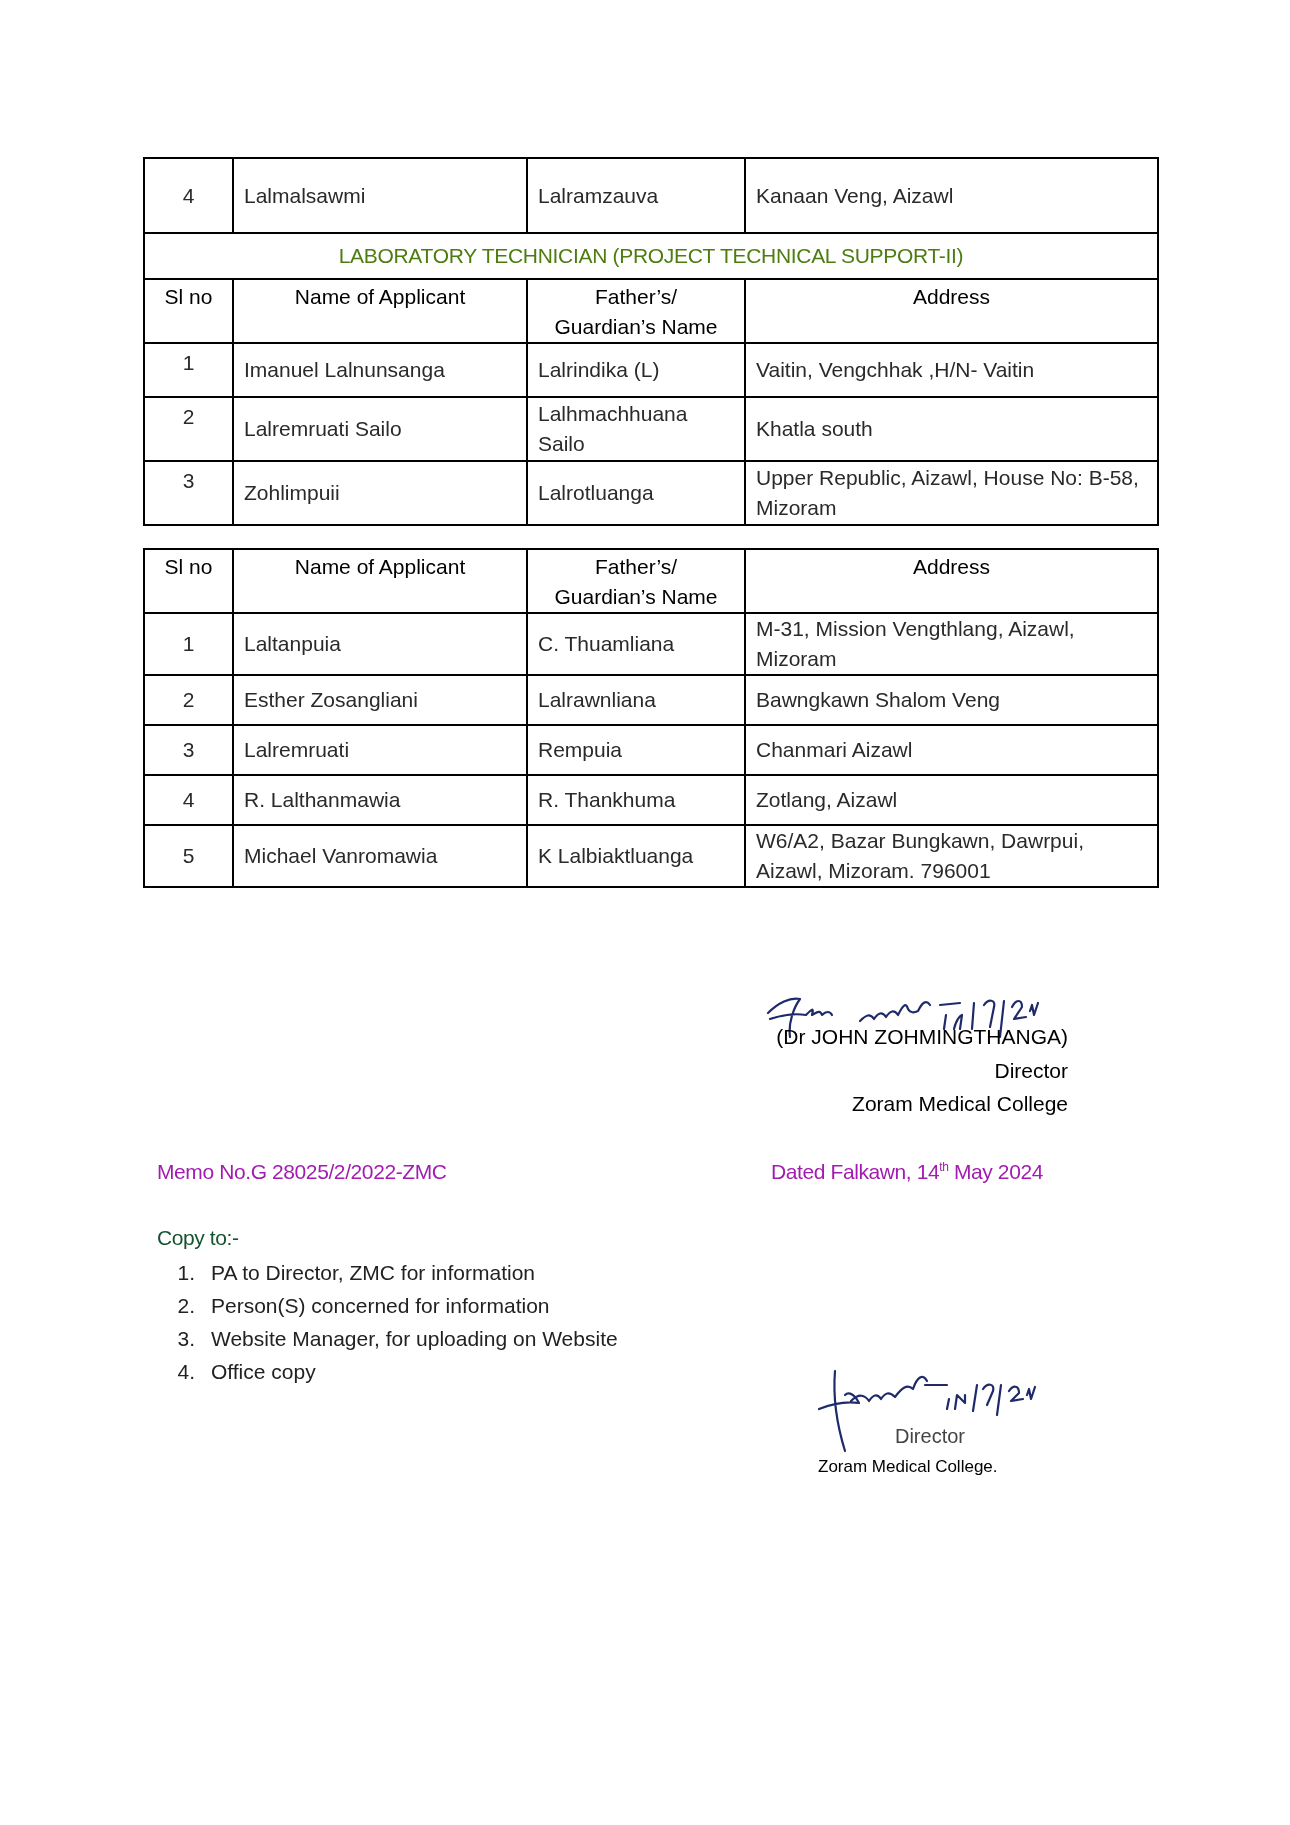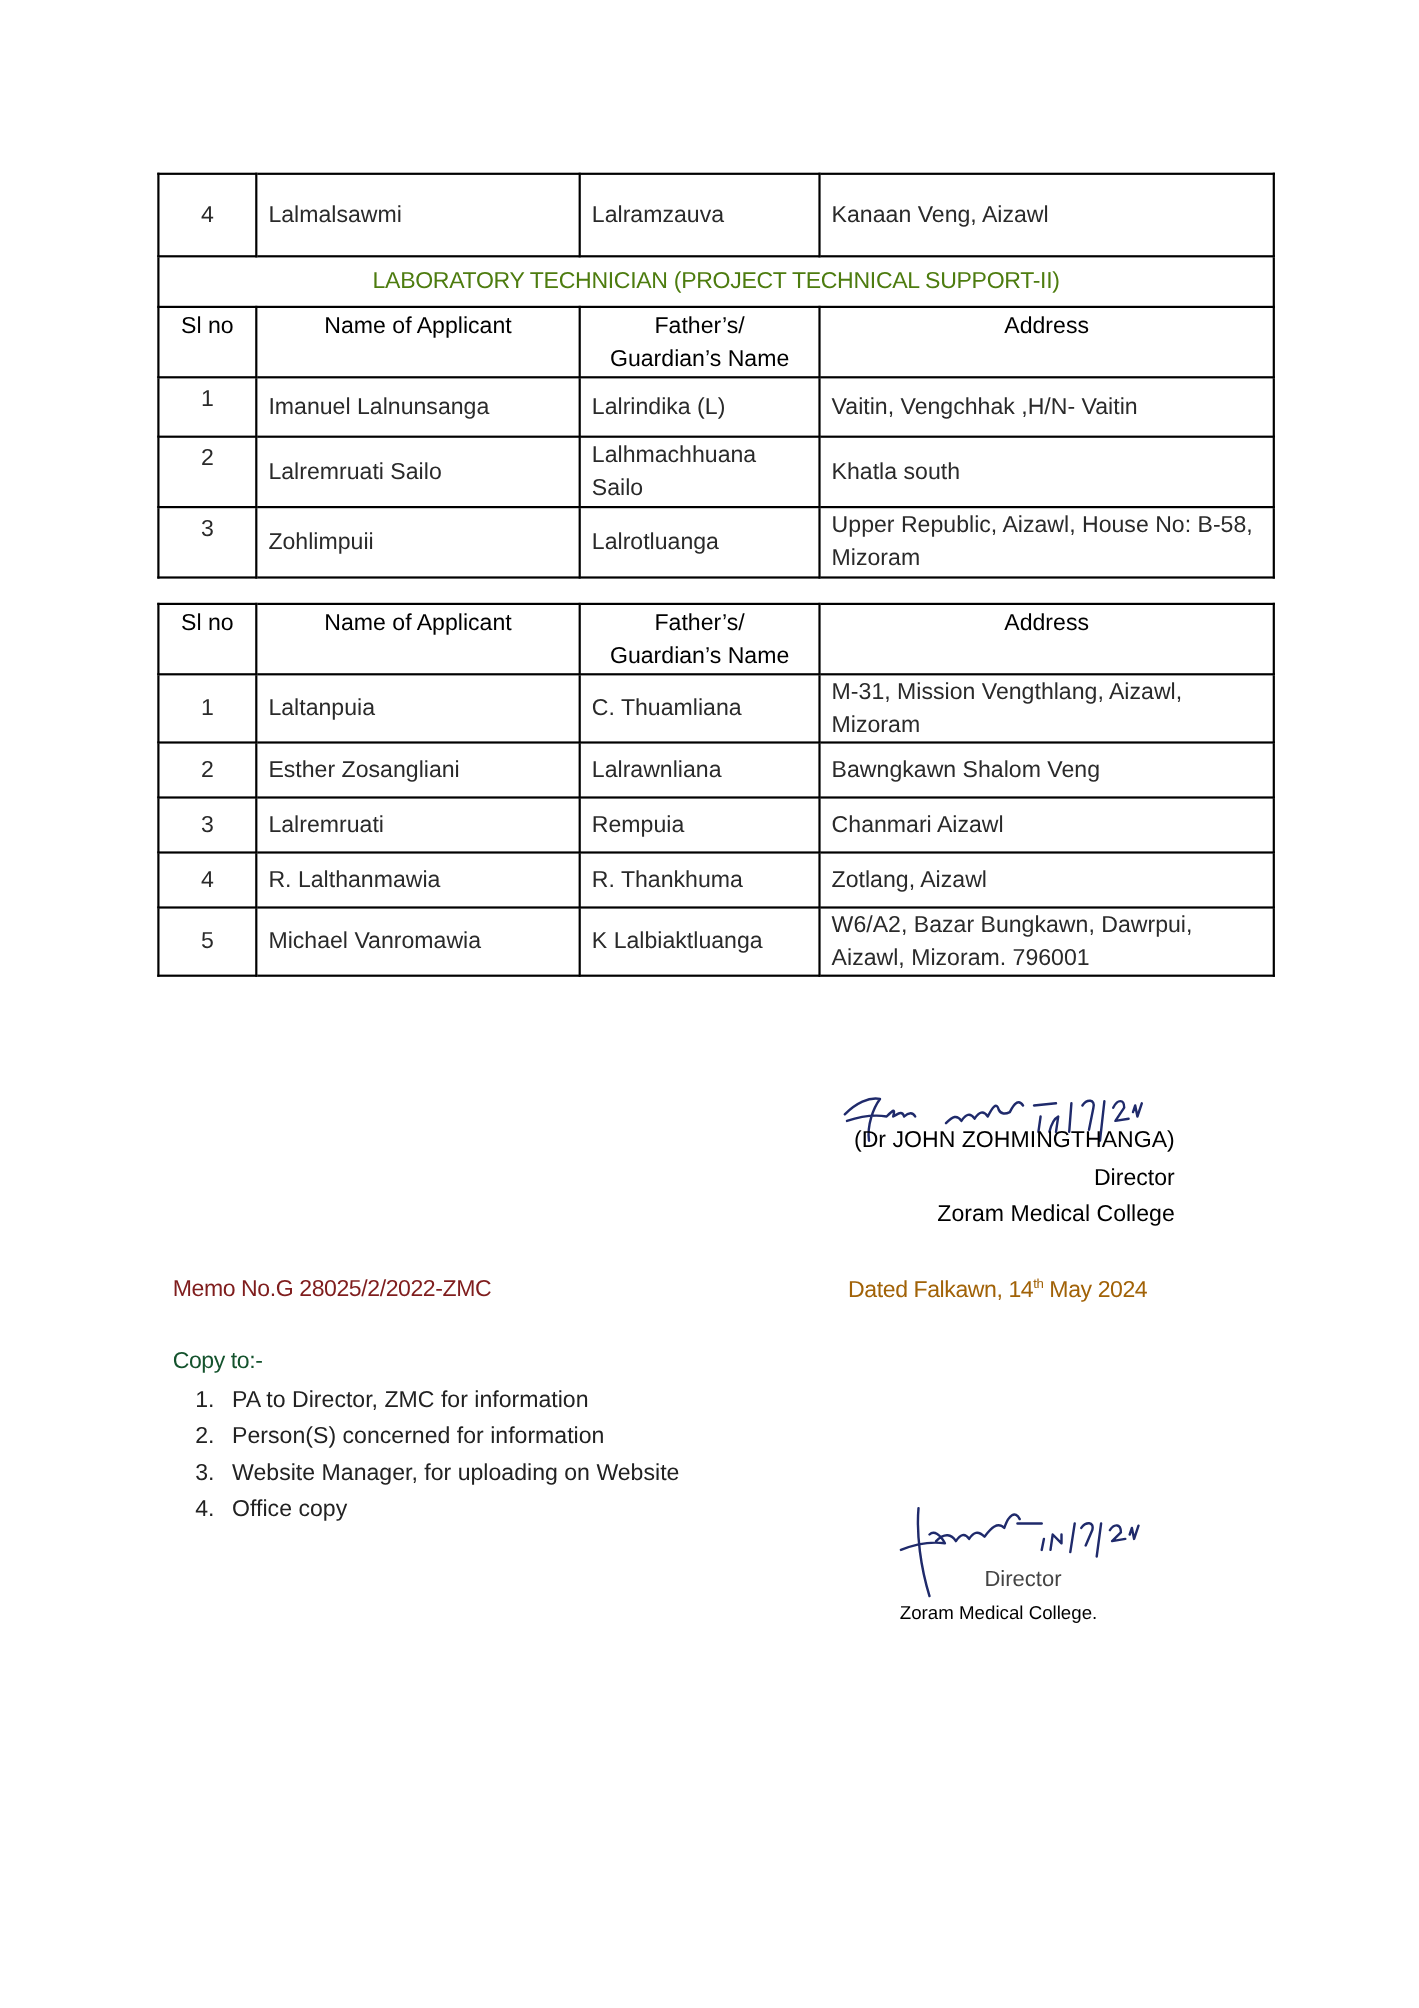--- a/index.html
+++ b/index.html
@@ -32,22 +32,22 @@
   #t2 .r-head th { height: 58px; }
   #t2 .r-d td { height: 48px; }
   #t2 .r-d.tall td { height: 58px; }
 
   .sig1 { position: absolute; left: 760px; top: 985px; width: 320px; height: 60px; }
   .sig-text { position: absolute; text-align: right; font-size: 21px; color: #000; }
   #sig-name { left: 738px; top: 1025px; width: 330px; }
   #sig-title { left: 738px; top: 1059px; width: 330px; }
   #sig-org { left: 738px; top: 1092px; width: 330px; }
 
-  #memo-no { position: absolute; left: 157px; top: 1160px; font-size: 21px; color: #7f1d1d; letter-spacing: -0.4px; }
-  #memo-date { position: absolute; left: 771px; top: 1160px; font-size: 21px; color: #a16207; letter-spacing: -0.4px; }
+  #memo-no { position: absolute; left: 157px; top: 1160px; font-size: 21px; color: #a21caf; letter-spacing: -0.4px; }
+  #memo-date { position: absolute; left: 771px; top: 1160px; font-size: 21px; color: #a21caf; letter-spacing: -0.4px; }
   #memo-date sup { font-size: 12px; }
   #copy-to { position: absolute; left: 157px; top: 1226px; font-size: 21px; color: #14532d; letter-spacing: -0.4px; }
   ol.copy-list { position: absolute; left: 157px; top: 1256px; margin: 0; padding: 0; list-style: none; }
   ol.copy-list li { font-size: 21px; line-height: 33px; color: #222; display: flex; }
   ol.copy-list li .num { width: 38px; text-align: right; padding-right: 16px; }
 
   .sig2 { position: absolute; left: 815px; top: 1365px; width: 240px; height: 90px; }
   #sig2-title { position: absolute; left: 855px; top: 1425px; width: 150px; font-size: 20px; color: #444; text-align: center; }
   #sig2-org { position: absolute; left: 818px; top: 1457px; font-size: 17px; color: #000; }
 </style>

